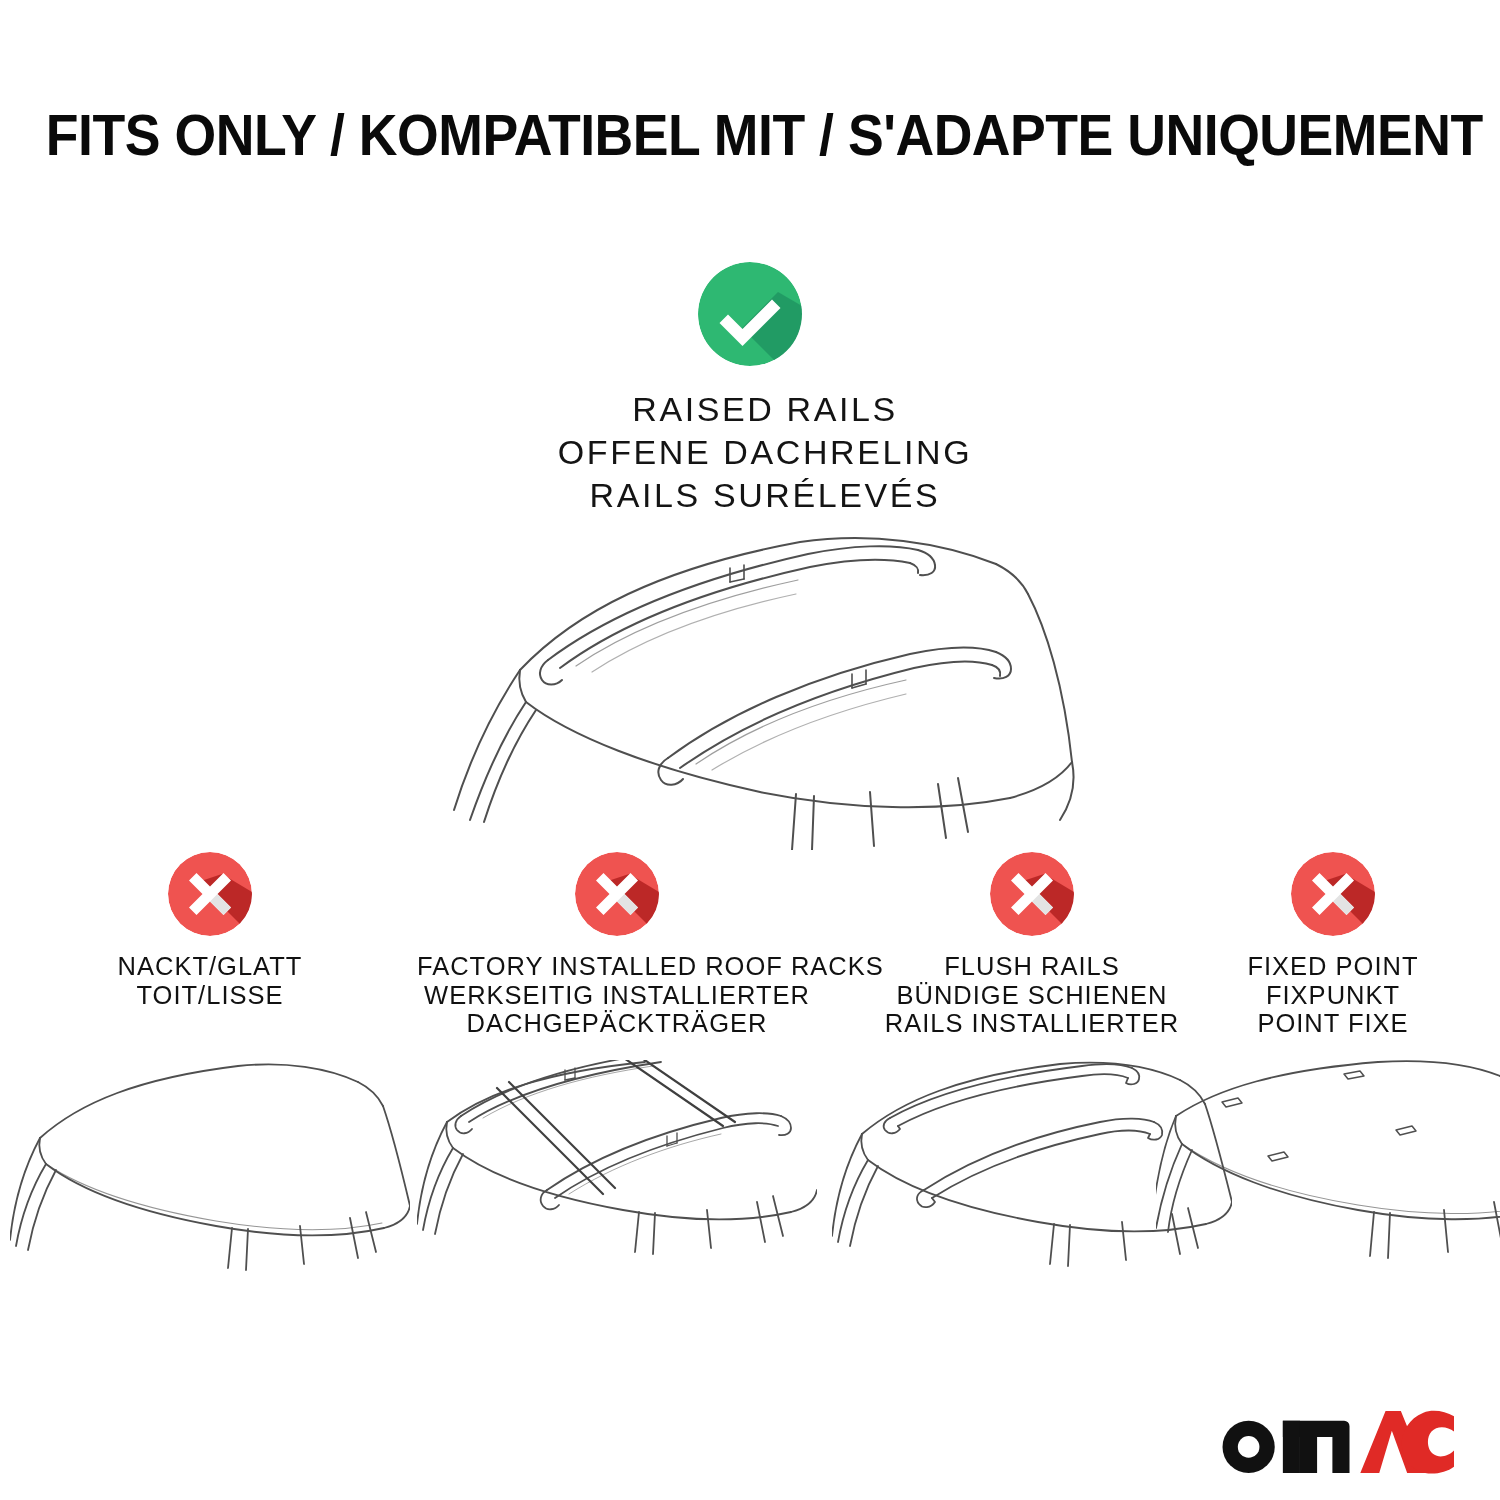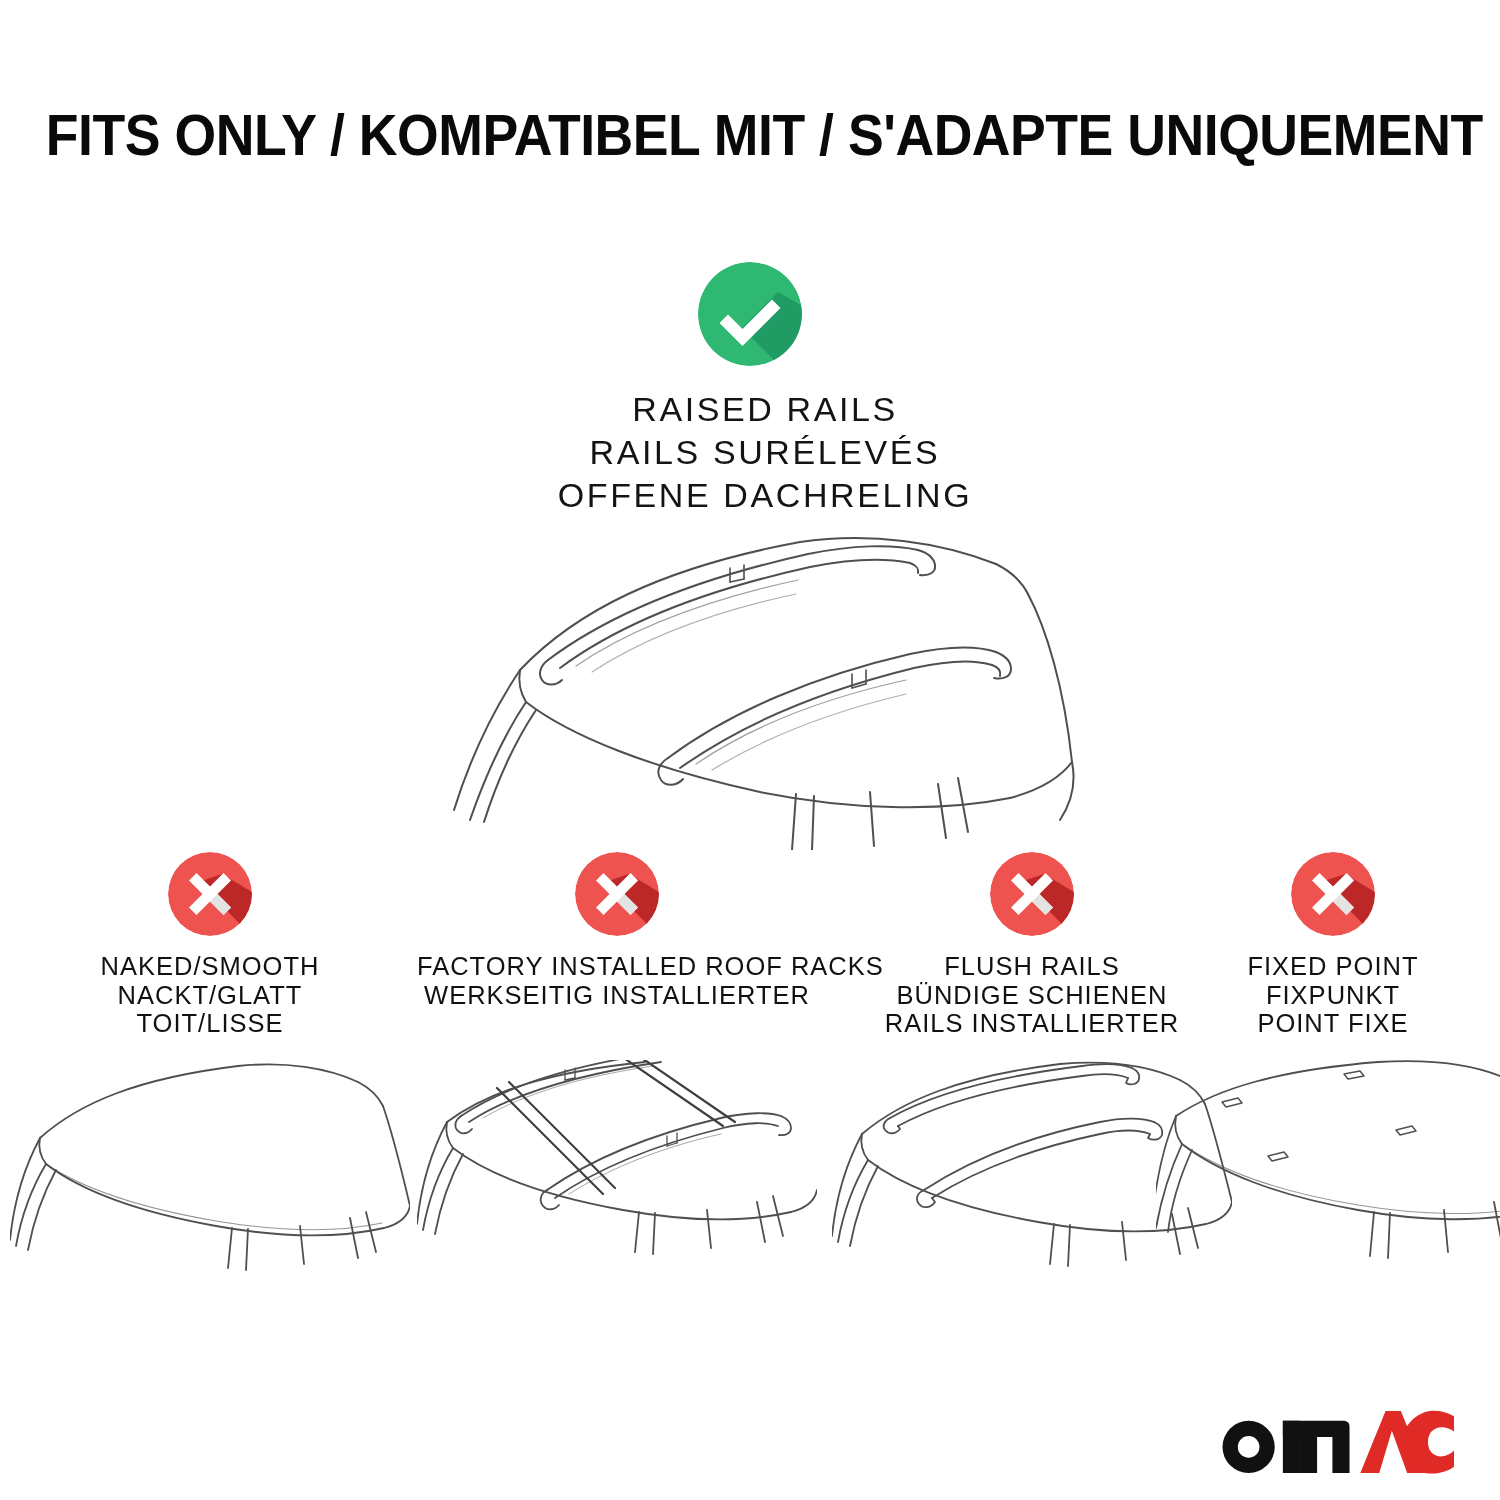--- a/index.html
+++ b/index.html
@@ -147,22 +147,22 @@
   <div class="hero-badge badge">
     <svg viewBox="0 0 104 104" width="104" height="104" aria-hidden="true">
       <circle cx="52" cy="52" r="52" fill="#2eb872"></circle>
       <path d="M44 66 L104 126 L104 44 L80 30 Z" fill="#17835a" opacity="0.55"></path>
       <path d="M30 52.5 L44.5 67 L74 37.5 L82.5 46 L44.5 84 L21.5 61 Z" fill="#ffffff"></path>
     </svg>
   </div>
 
   <div class="hero-labels">
     <div>RAISED RAILS</div>
+    <div>OFFENE DACHRELING</div>
     <div>RAILS SURÉLEVÉS</div>
-    <div>OFFENE DACHRELING</div>
   </div>
 
   <div class="hero-art">
     <svg viewBox="0 0 700 330" width="700" height="330" aria-hidden="true">
       <g fill="none" stroke="#4f4f4f" stroke-width="2" stroke-linecap="round" stroke-linejoin="round">
 
         <path d="M120 150 C175 92 260 48 400 22 C470 12 540 22 596 44"></path>
         <path d="M596 44 C612 52 622 62 628 74"></path>
         <path d="M120 150 C118 162 120 172 126 182"></path>
         <path d="M126 182 C170 216 250 248 360 272 C450 290 540 292 610 278"></path>
@@ -218,21 +218,20 @@
   <div class="cell cell-1">
     <div class="cell-badge badge">
       <svg viewBox="0 0 84 84" width="84" height="84" aria-hidden="true">
         <circle cx="42" cy="42" r="42" fill="#ef5350"></circle>
         <path d="M30 30 L84 84 L84 40 L54 22 Z" fill="#a81818" opacity="0.72"></path>
         <path d="M28.5 21 L42 34.5 L55.5 21 L63 28.5 L49.5 42 L63 55.5 L55.5 63 L42 49.5 L28.5 63 L21 55.5 L34.5 42 L21 28.5 Z" fill="#ffffff"></path>
         <path d="M42 49.5 L55.5 63 L63 55.5 L49.5 42 Z" fill="#e3e3e3"></path>
       </svg>
     </div>
     <div class="cell-labels">
-      <div>NAKED/SMOOTH</div>
       <div>NACKT/GLATT</div>
       <div>TOIT/LISSE</div>
     </div>
     <div class="cell-art">
       <svg viewBox="0 0 400 250" width="400" height="250" aria-hidden="true">
         <g fill="none" stroke="#4f4f4f" stroke-width="1.8" stroke-linecap="round" stroke-linejoin="round">
           <path d="M30 78 C70 42 130 18 228 6 C276 1 318 8 348 22"></path>
           <path d="M348 22 C360 28 368 36 373 46"></path>
           <path d="M30 78 C28 88 30 96 36 104"></path>
           <path d="M36 104 C70 130 128 152 206 166 C272 178 330 178 374 168"></path>
@@ -258,20 +257,21 @@
       <svg viewBox="0 0 84 84" width="84" height="84" aria-hidden="true">
         <circle cx="42" cy="42" r="42" fill="#ef5350"></circle>
         <path d="M30 30 L84 84 L84 40 L54 22 Z" fill="#a81818" opacity="0.72"></path>
         <path d="M28.5 21 L42 34.5 L55.5 21 L63 28.5 L49.5 42 L63 55.5 L55.5 63 L42 49.5 L28.5 63 L21 55.5 L34.5 42 L21 28.5 Z" fill="#ffffff"></path>
         <path d="M42 49.5 L55.5 63 L63 55.5 L49.5 42 Z" fill="#e3e3e3"></path>
       </svg>
     </div>
     <div class="cell-labels">
       <div>FACTORY INSTALLED ROOF RACKS</div>
       <div>WERKSEITIG INSTALLIERTER</div>
+      <div>DACHGEPÄCKTRÄGER</div>
     </div>
     <div class="cell-art">
       <svg viewBox="0 0 400 250" width="400" height="250" aria-hidden="true">
         <g fill="none" stroke="#4f4f4f" stroke-width="1.8" stroke-linecap="round" stroke-linejoin="round">
 
           <path d="M30 62 C70 32 130 12 228 2"></path>
           <path d="M30 62 C28 72 30 80 36 88"></path>
           <path d="M36 88 C70 114 128 136 206 150 C272 162 330 162 374 152"></path>
           <path d="M374 152 C390 148 398 140 400 130"></path>
           <path d="M30 62 C16 88 4 124 0 164"></path>

